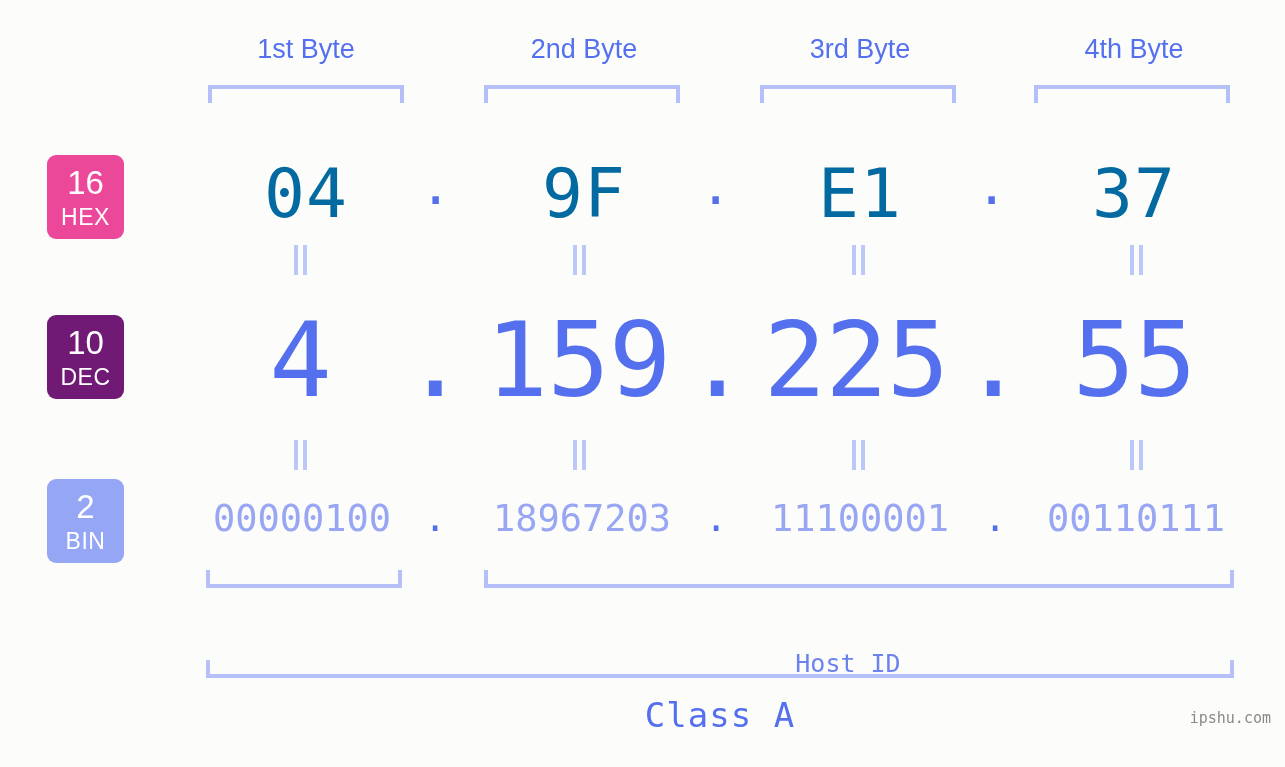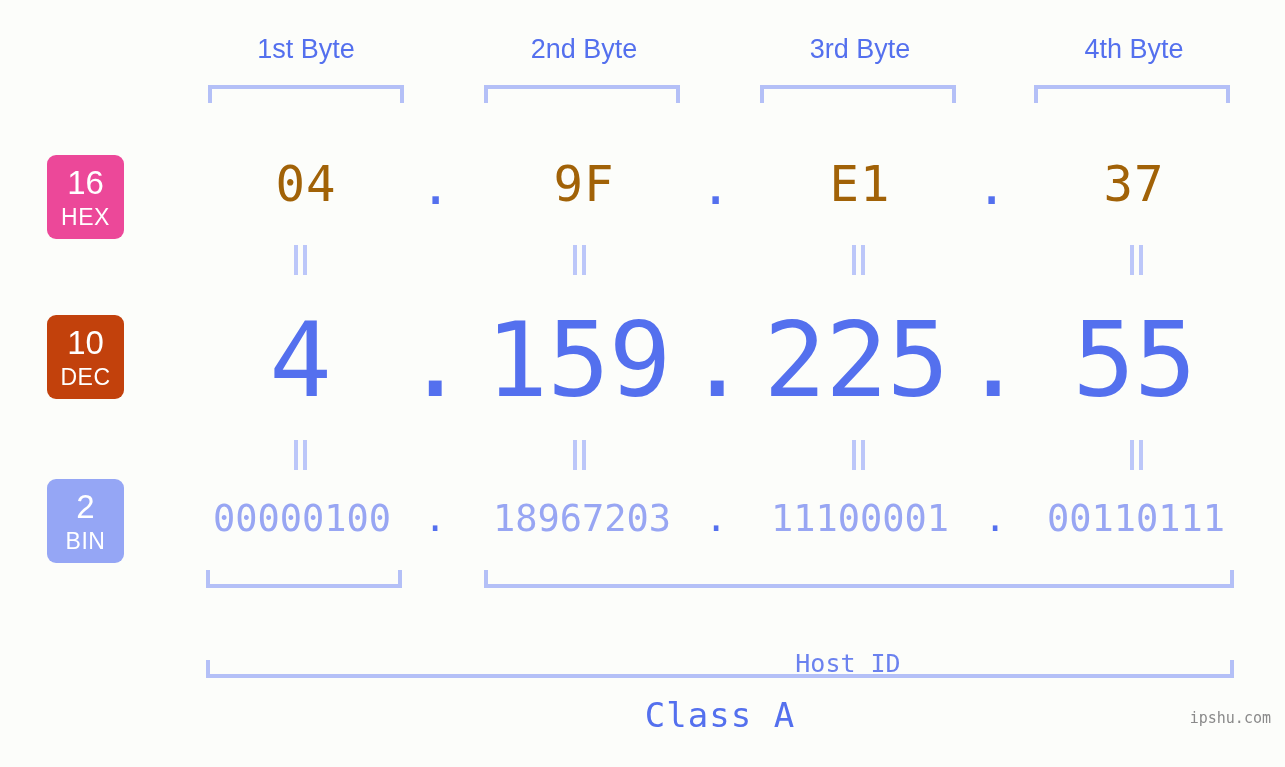--- a/index.html
+++ b/index.html
@@ -18,21 +18,21 @@
     border-radius:9px;
     display:flex;flex-direction:column;
     align-items:center;justify-content:center;
     color:#ffffff;
     font-family:"Liberation Sans", sans-serif;
     line-height:1;
   }
   .badge .num{font-size:33px;font-weight:400;letter-spacing:0px;}
   .badge .sys{font-size:23px;font-weight:400;margin-top:7px;letter-spacing:0.5px;}
   #badge-hex{top:155px;height:84px;background:#ec4899;}
-  #badge-dec{top:315px;height:84px;background:#c2410c;}
+  #badge-dec{top:315px;height:84px;background:#701a75;}
   #badge-bin{top:479px;height:84px;background:#95a6f5;}
 
   
   .byte-label{
     position:absolute;top:34px;
     font-family:"Liberation Sans", sans-serif;
     font-size:27px;color:#5470ee;
     text-align:center;
     letter-spacing:0px;
   }
@@ -54,21 +54,21 @@
     height:18px;
     box-sizing:border-box;
   }
 
   
   .row{position:absolute;left:0;width:1285px;}
 
   .hexcell{
     position:absolute;
     font-family:"DejaVu Sans Mono", monospace;
-    font-size:49px;color:#a16207;
+    font-size:68px;color:#0369a1;
     text-align:center;
     line-height:1;
     letter-spacing:1px;
   }
   .hexdot{
     position:absolute;
     font-family:"DejaVu Sans Mono", monospace;
     font-size:52px;color:#5470ee;
     line-height:1;
   }

